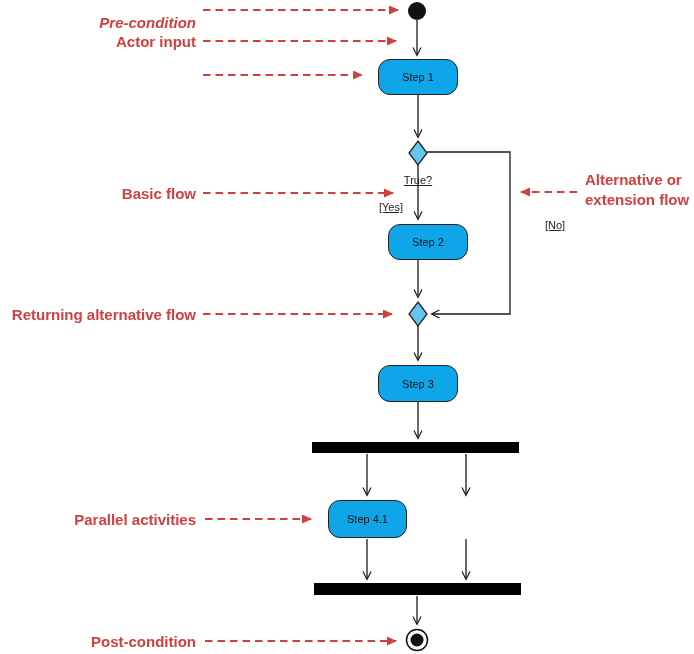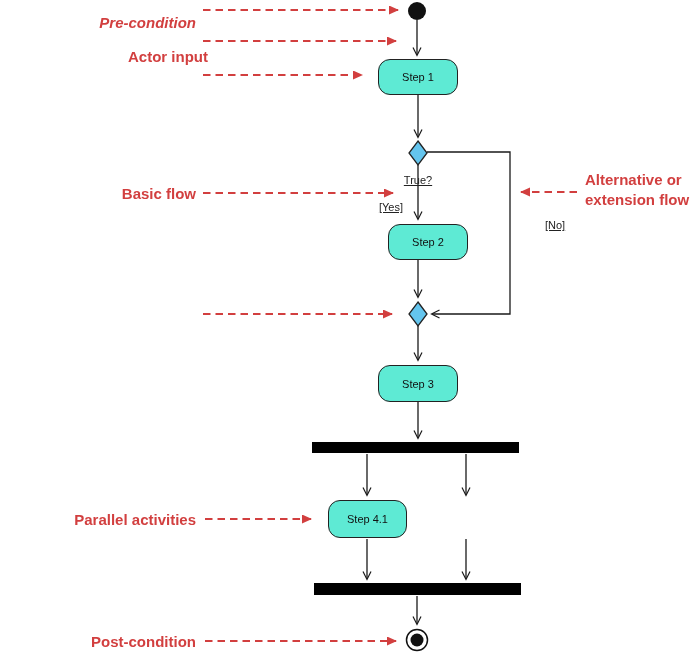--- a/index.html
+++ b/index.html
@@ -16,21 +16,21 @@
     overflow: hidden;
   }
   #connectors {
     position: absolute;
     left: 0;
     top: 0;
   }
   .step {
     position: absolute;
     box-sizing: border-box;
-    background: #5eead4;
+    background: #0ea5e9;
     border: 1.5px solid #222222;
     border-radius: 12px;
     display: flex;
     align-items: center;
     justify-content: center;
     font-size: 11px;
     color: #111111;
   }
   .ann {
     position: absolute;
@@ -111,22 +111,23 @@
   </div>
   <div class="step" style="left:328px; top:500px; width:79px; height:38px;">
     <span>Step 4.1</span>
   </div>
 
   <div class="dlabel" style="left:396px; top:174px; width:44px; text-align:center;">True?</div>
   <div class="dlabel" style="left:371px; top:201px; width:32px; text-align:right;">[Yes]</div>
   <div class="dlabel" style="left:521px; top:219px;margin-left:24px;">[No]</div>
 
   <div class="ann ann-right" style="top:14px;font-style:italic;">Pre-condition</div>
-  <div class="ann ann-right" style="top:48px;padding-left:12px;">Actor input</div>
+  <div class="ann ann-right" style="top:33px;">Actor input</div>
   <div class="ann ann-right" style="top:185px;">Basic flow</div>
   <div class="ann" style="left:585px; top:170px; line-height:20px; text-align:left;">
     <div>Alternative or</div>
     <div>extension flow</div>
   </div>
+  <div class="ann ann-right" style="top:306px;">Returning alternative flow</div>
   <div class="ann ann-right" style="top:633px;">Post-condition</div>
   <div class="ann ann-right" style="top:511px;">Parallel activities</div>
 
 </div>
 
 </body></html>

